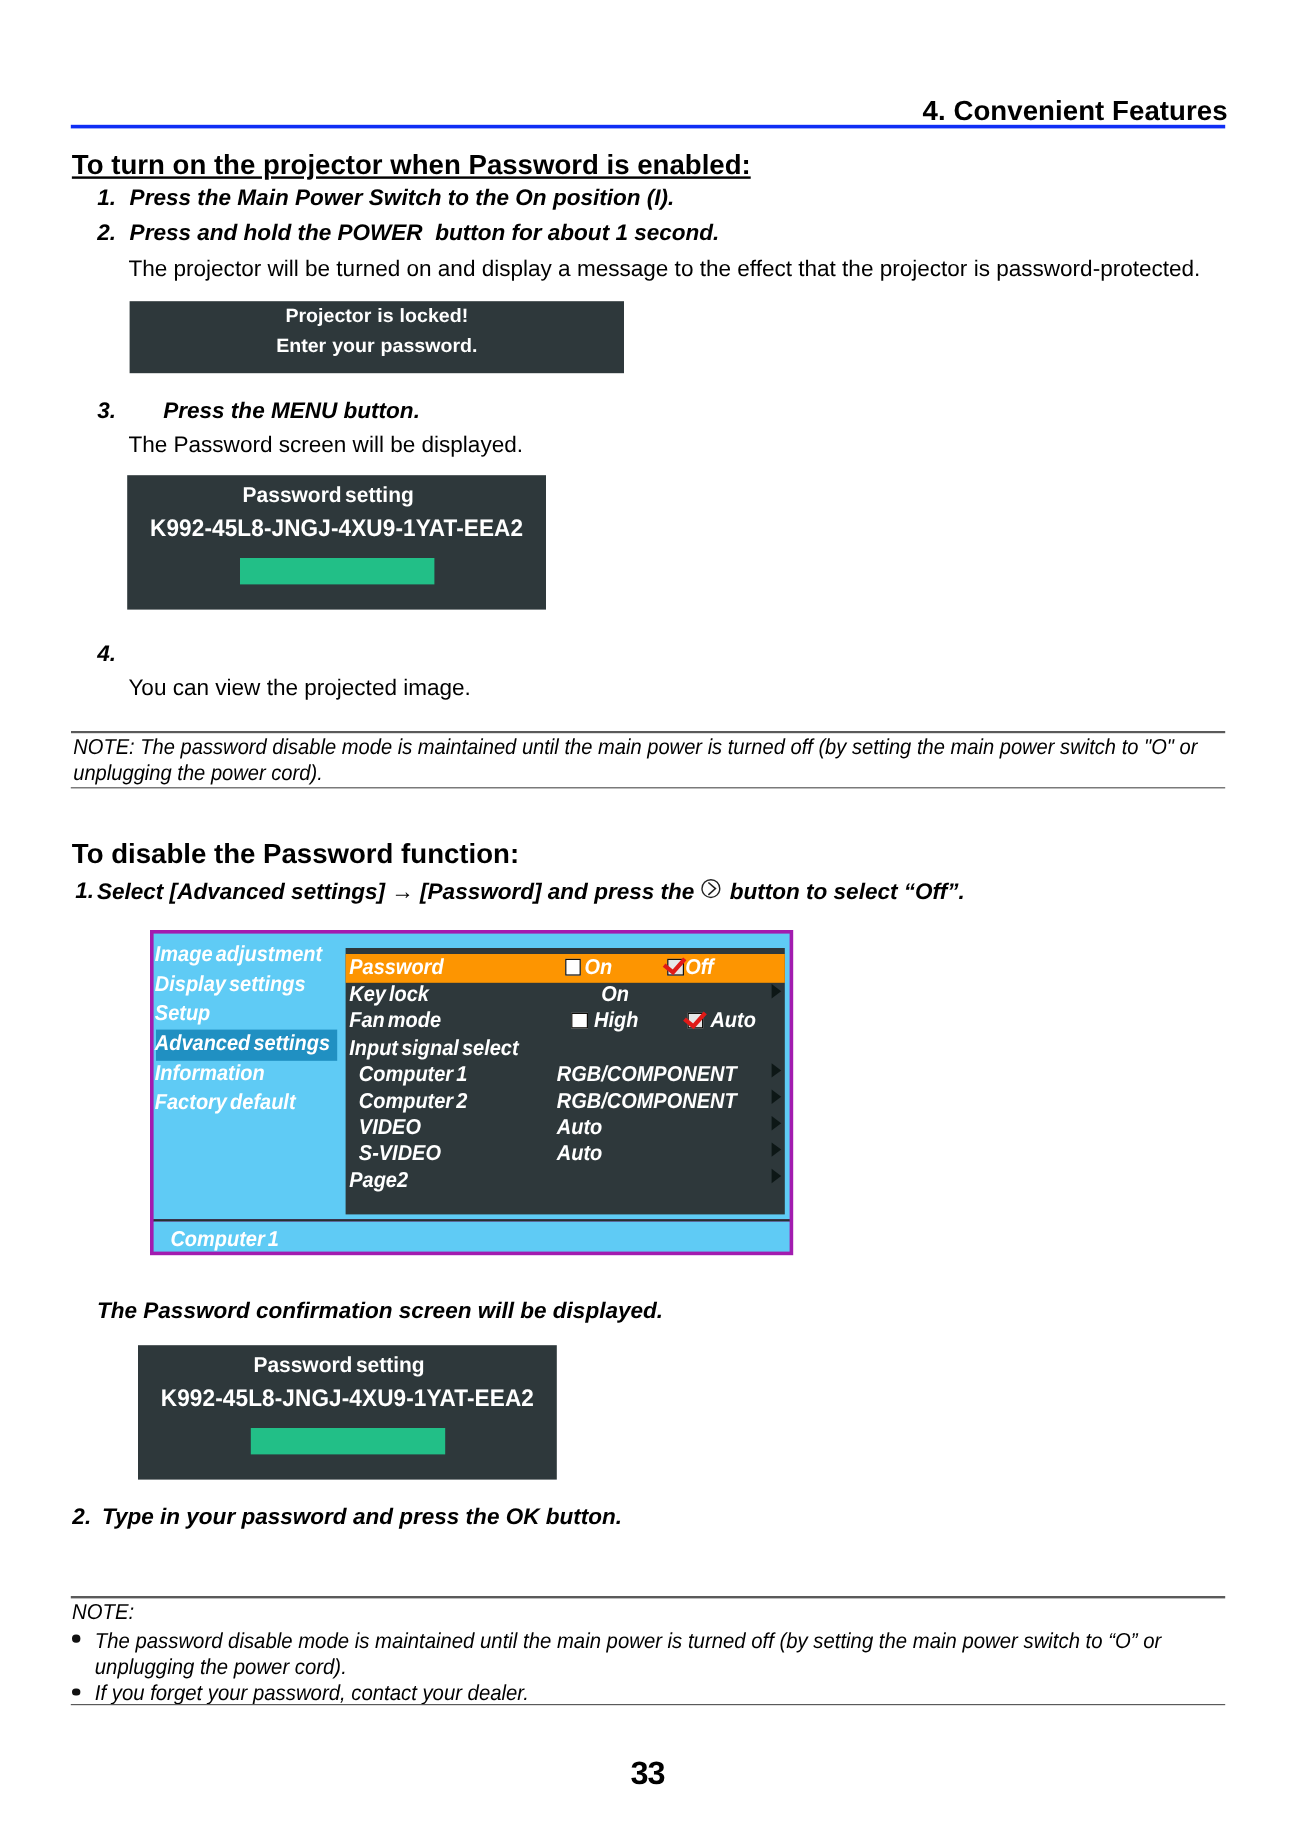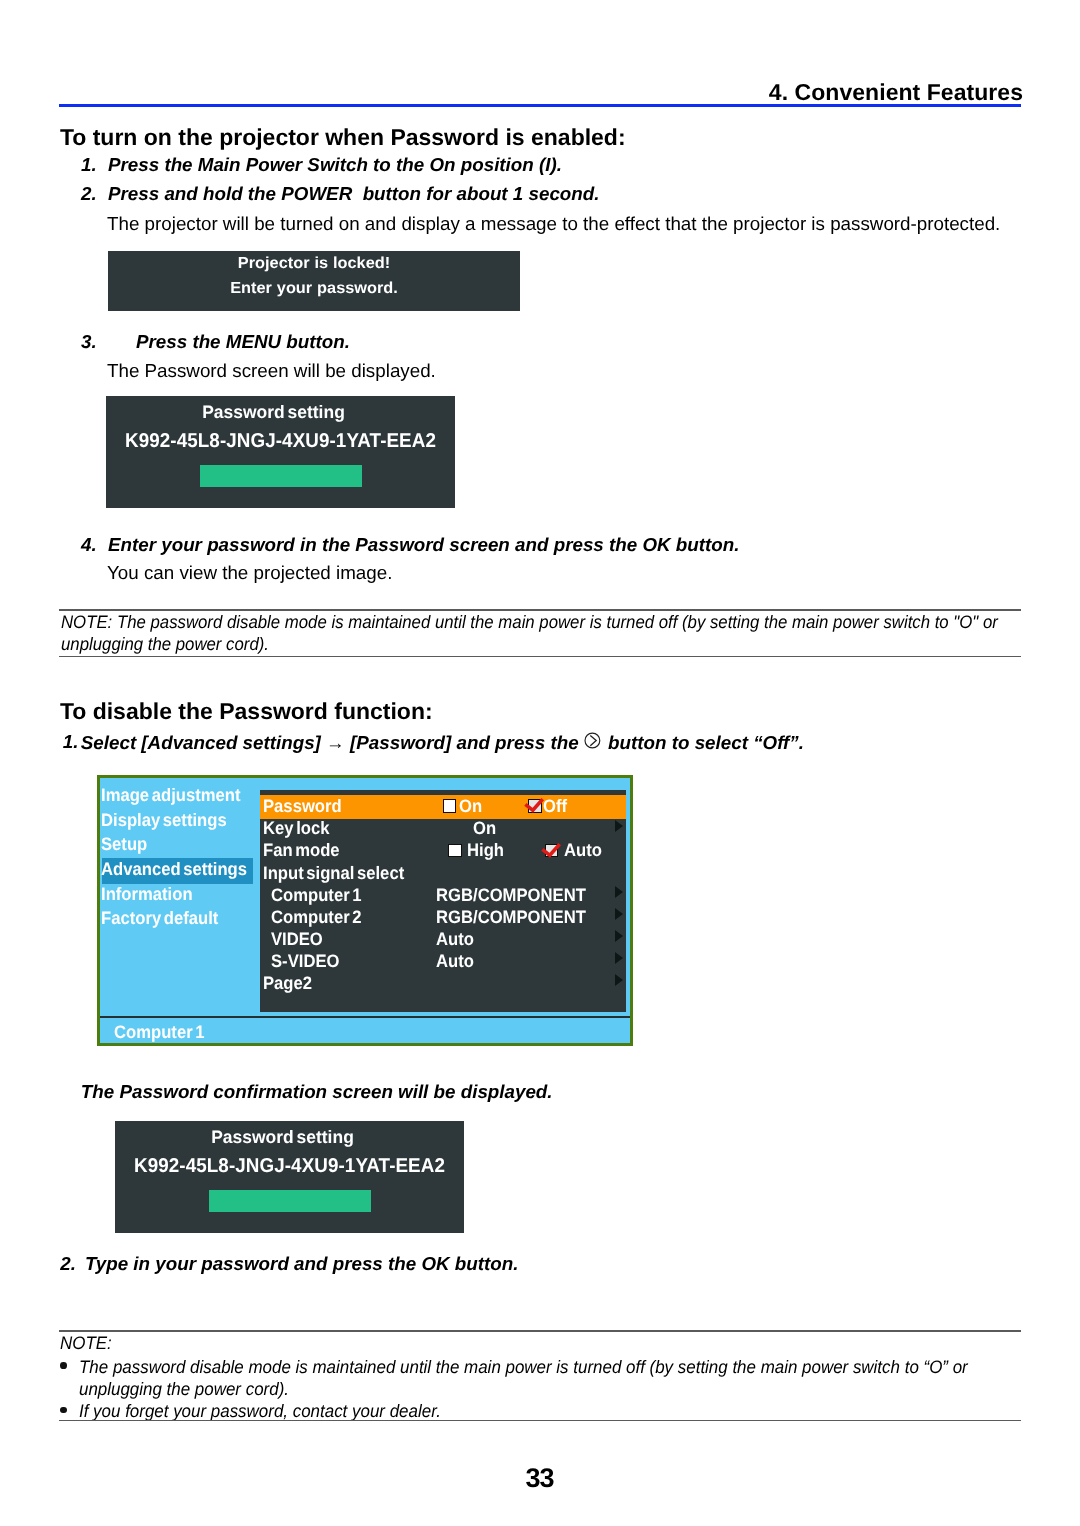--- a/index.html
+++ b/index.html
@@ -35,22 +35,22 @@
   .osdfont{font-family:"Liberation Sans",sans-serif;font-weight:bold;color:#fff;}
   .osd .locked-l{font-size:16px;line-height:16px;word-spacing:0.4px;
                  transform:scaleX(1.02);transform-origin:50% 0;width:100%;text-align:center;left:0;}
   .pw-title{font-size:18px;line-height:18px;width:100%;text-align:center;left:-7.5px;
             word-spacing:-2px;transform:scaleX(0.97);transform-origin:50% 0;}
   .pw-code{font-size:20px;line-height:20px;width:100%;text-align:center;left:0;
            letter-spacing:0.1px;transform:scaleX(0.94);transform-origin:50% 0;}
   .pw-field{background:var(--osd-green,#22bf87);}
 
   
-  #menu{position:absolute;left:97px;top:774.9px;width:535.7px;height:271.2px;
-        background:#4d7c0f;box-sizing:border-box;}
+  #menu{position:absolute;left:125px;top:774.9px;width:535.7px;height:271.2px;
+        background:#a21caf;box-sizing:border-box;font-style:italic;}
   #menu-inner{position:absolute;left:2.9px;top:2.7px;width:530px;height:265.8px;}
   #menu-left{position:absolute;left:0;top:0;width:530px;height:238.5px;background:var(--osd-blue,#5fcbf5);}
   #menu-right{position:absolute;left:160.2px;top:12.6px;width:366.1px;height:221.8px;background:var(--osd-dark,#2e383b);}
   #menu-divider{position:absolute;left:0;top:238.2px;width:530px;height:2.4px;background:#253130;}
   #menu-status{position:absolute;left:0;top:240.6px;width:530px;height:25px;background:var(--osd-blue,#5fcbf5);}
   .mi{position:absolute;white-space:nowrap;}
   .mtxt{font-family:"Liberation Sans",sans-serif;font-weight:bold;color:#fff;
         font-size:18px;line-height:18px;word-spacing:-2.2px;
         transform:scaleX(0.925);transform-origin:0 0;}
   .lsel{position:absolute;left:1.8px;width:151.8px;height:25.2px;background:var(--osd-sel,#2090c2);}
@@ -62,21 +62,21 @@
        border-top:6.5px solid transparent;border-bottom:6.5px solid transparent;}
 </style>
 </head>
 <body>
 
 <div class="page">
 
   <div class="abs" id="chapter-title">4. Convenient Features</div>
   <div class="abs" id="header-rule"></div>
 
-  <div class="abs h2" style="left:59.9px;top:125px;">To turn on the projector when Password is enabled:</div>
+  <div class="abs h2" style="left:59.9px;top:125px;text-decoration:underline;">To turn on the projector when Password is enabled:</div>
 
   <div class="abs num" style="left:81px;top:154px;">1.</div>
   <div class="abs step" style="left:108px;top:154px;">Press the Main Power Switch to the On position (I).</div>
 
   <div class="abs num" style="left:81px;top:183px;">2.</div>
   <div class="abs step" style="left:108px;top:183px;">Press and hold the POWER &nbsp;button for about 1 second.</div>
 
   <div class="abs body" style="left:107px;top:213px;">The projector will be turned on and display a message to the effect that the projector is password-protected.</div>
 
   <div class="abs osd" id="osd-locked" style="left:108px;top:251px;width:412px;height:60px;">
@@ -88,21 +88,20 @@
   <div class="abs step" style="left:108px;top:331px;margin-left:28px;">Press the MENU button.</div>
   <div class="abs body" style="left:107px;top:360px;">The Password screen will be displayed.</div>
 
   <div class="abs osd" id="osd-pw1" style="left:106px;top:396px;width:349px;height:112px;">
     <div class="abs osdfont pw-title" style="top:7.2px;">Password setting</div>
     <div class="abs osdfont pw-code" style="top:34.5px;">K992-45L8-JNGJ-4XU9-1YAT-EEA2</div>
     <div class="abs pw-field" style="left:94px;top:69px;width:162px;height:22px;"></div>
   </div>
 
   <div class="abs num" style="left:81px;top:534px;">4.</div>
-  <div class="abs step" style="left:108px;top:534px;">Enter your password in the Password screen and press the OK button.</div>
   <div class="abs body" style="left:107px;top:562px;">You can view the projected image.</div>
 
   <div class="abs note-rule" style="left:59px;top:609px;width:962px;"></div>
   <div class="abs note-txt" style="left:60.5px;top:611px;">NOTE: The password disable mode is maintained until the main power is turned off (by setting the main power switch to "O" or</div>
   <div class="abs note-txt" style="left:60.5px;top:633px;">unplugging the power cord).</div>
   <div class="abs note-rule" style="left:59px;top:655.5px;width:962px;"></div>
 
   <div class="abs h2" style="left:59.9px;top:699px;">To disable the Password function:</div>
 
   <div class="abs num" style="left:62.7px;top:731px;">1.</div>

